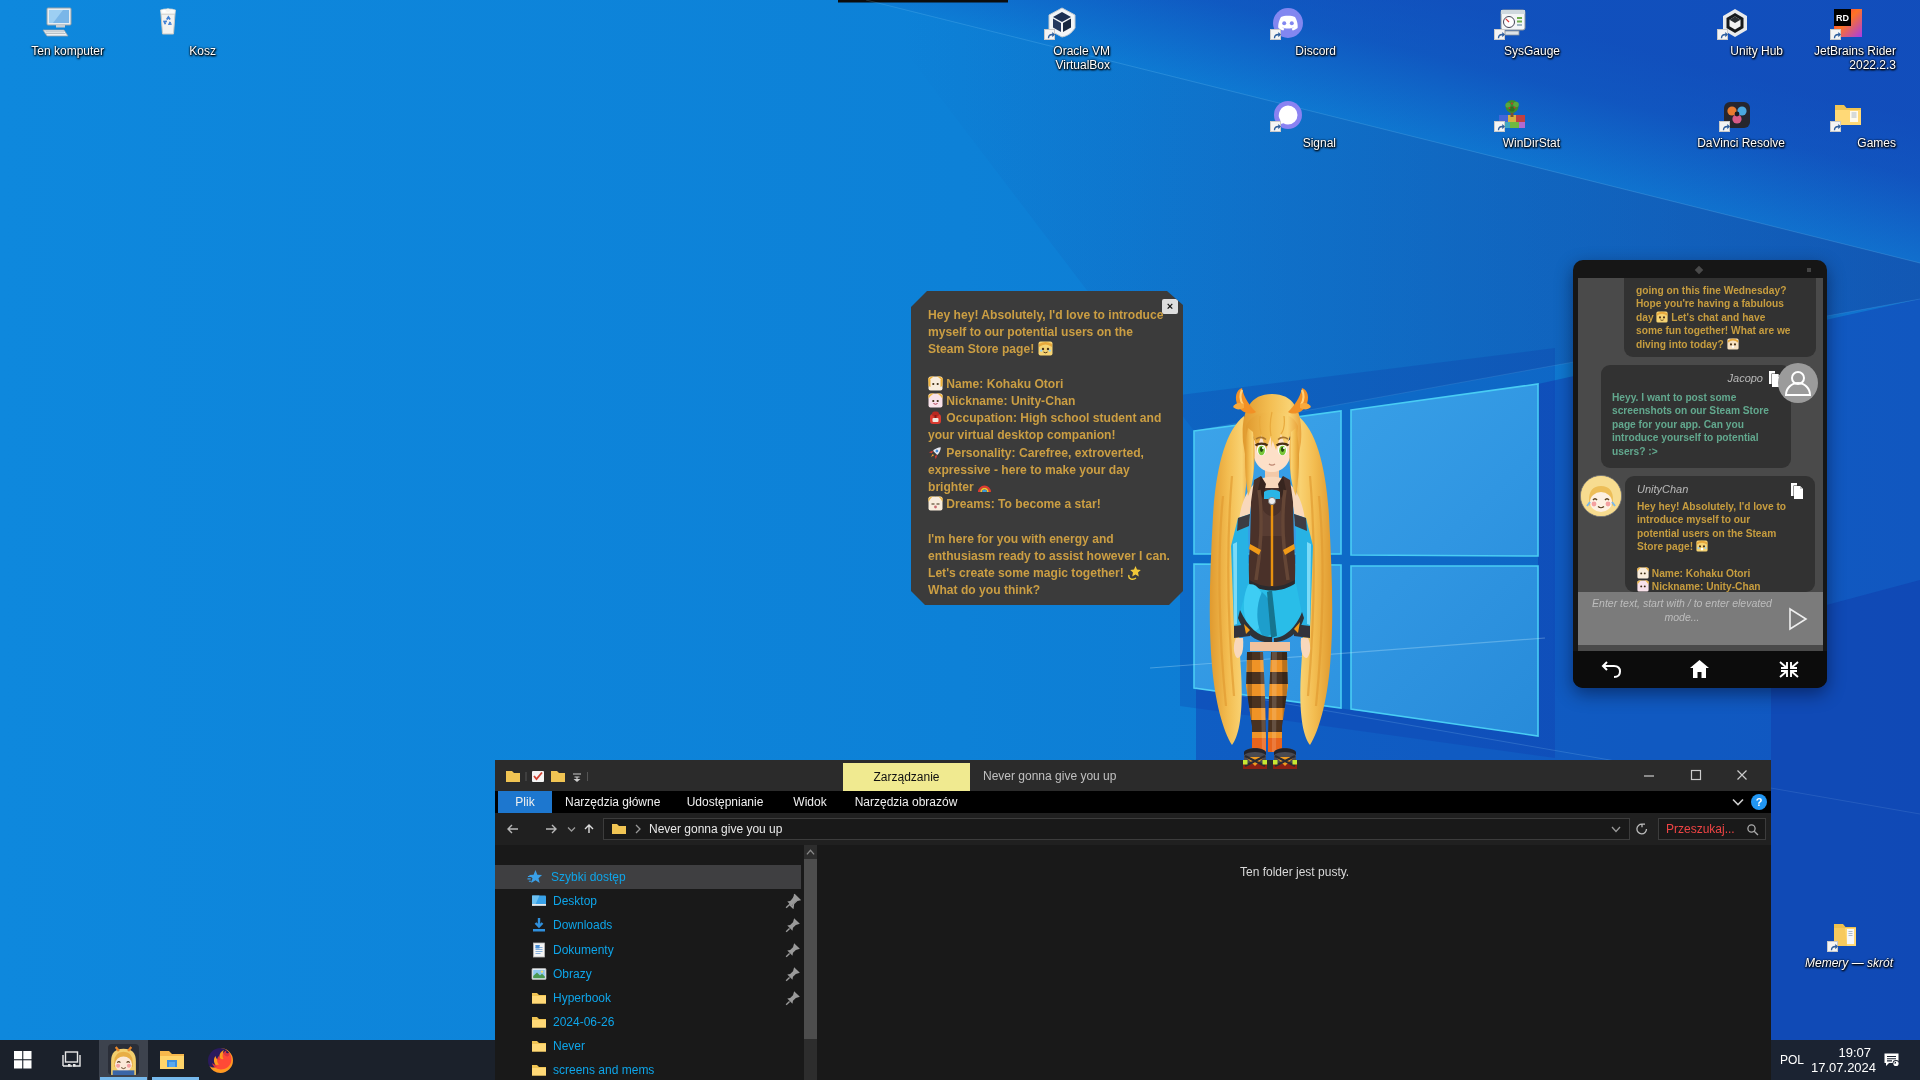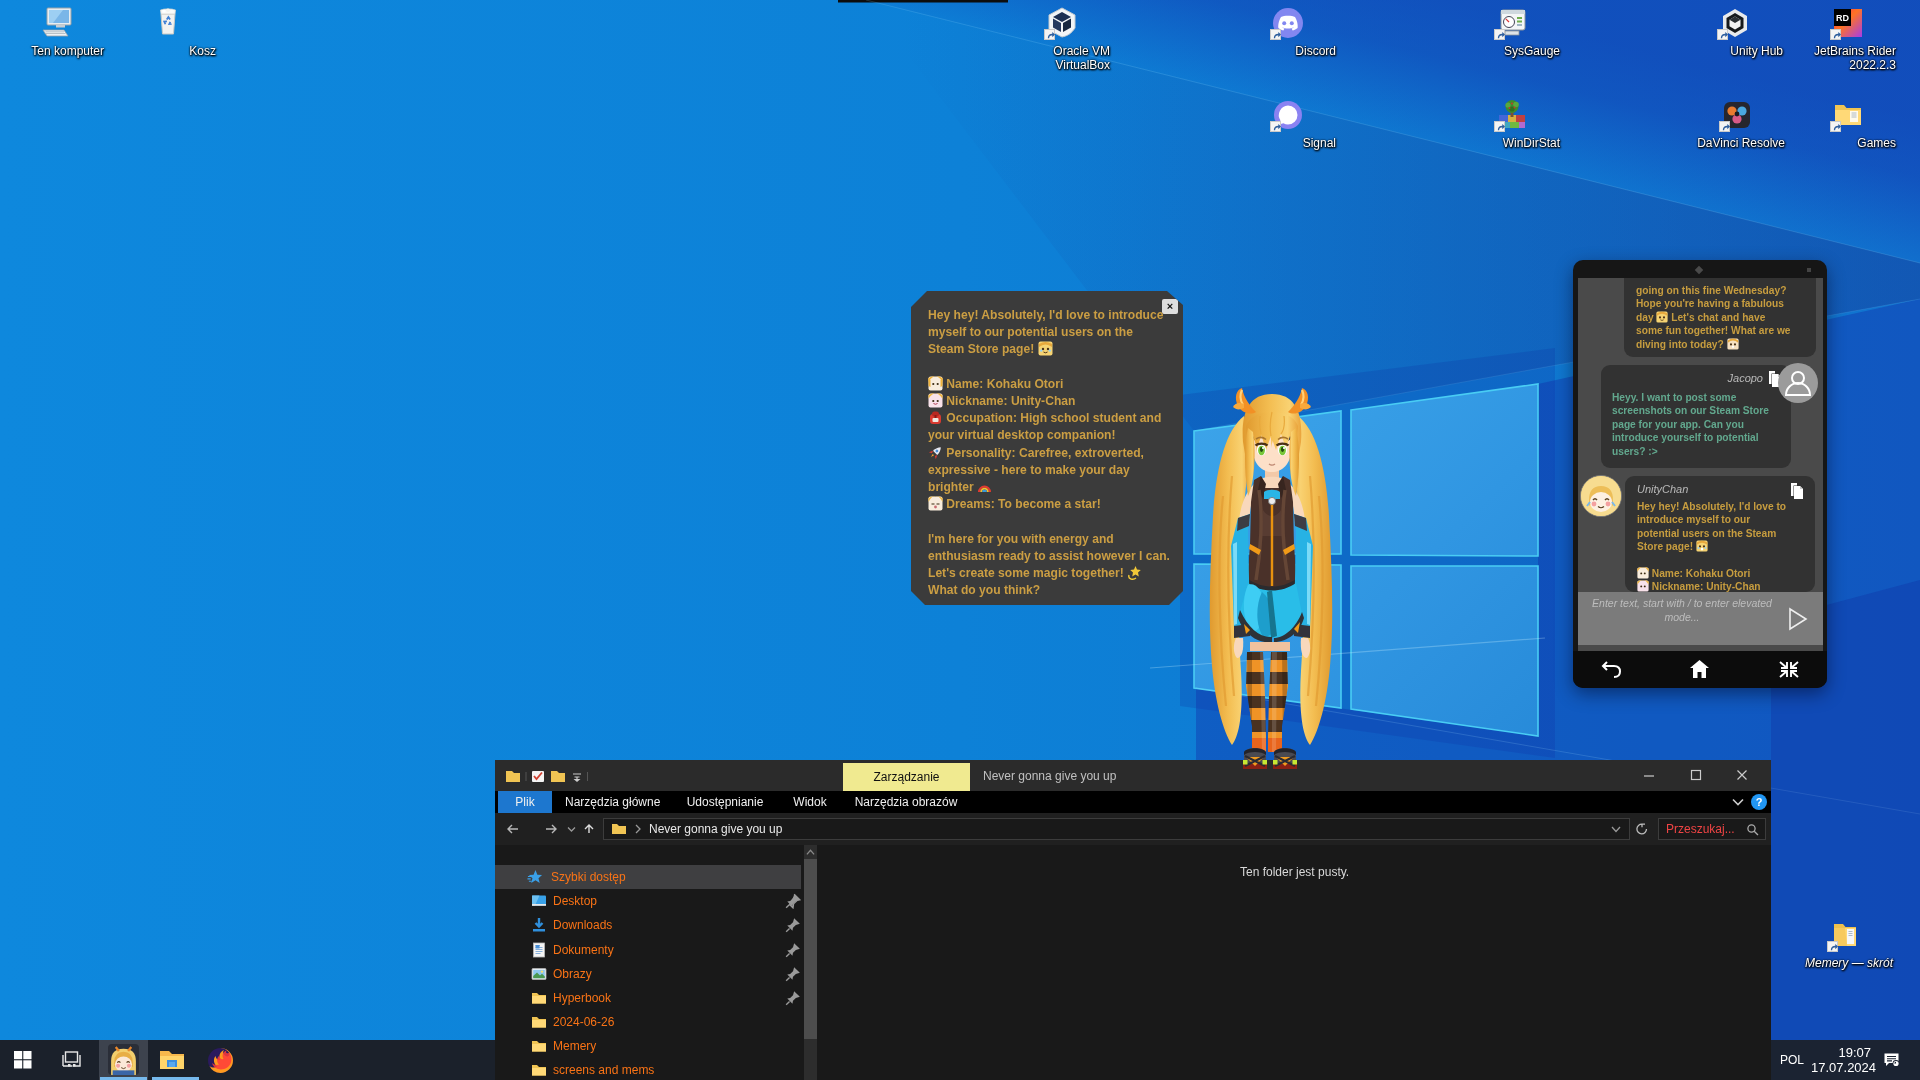--- a/index.html
+++ b/index.html
@@ -24,21 +24,21 @@
 .pmsg{position:absolute;background:#323232;border-radius:9px;color:#c79d3f;font-weight:bold;font-size:10.2px;line-height:13.4px;}
 .pname{color:#b9b9b9;font-style:italic;font-size:11px;font-weight:normal;}
 .pem{display:inline-block;width:12px;height:12px;vertical-align:-2px;}
 
 #explorer{position:absolute;left:495px;top:760px;width:1276px;height:320px;background:#191919;font-size:12px;color:#e8e8e8;z-index:6;}
 #etitle{position:absolute;left:0;top:0;width:1276px;height:31px;background:#2b2b2b;}
 #etabs{position:absolute;left:0;top:31px;width:1276px;height:22px;background:#000;}
 #eaddr{position:absolute;left:0;top:53px;width:1276px;height:32px;background:#202020;}
 #ebody{position:absolute;left:0;top:85px;width:1276px;height:235px;background:#191919;overflow:hidden;}
 .etab{position:absolute;top:0;height:22px;line-height:22px;color:#f0f0f0;white-space:nowrap;font-size:12px;}
-.navrow{position:absolute;left:0;width:300px;height:24px;line-height:24px;color:#f97316;}
+.navrow{position:absolute;left:0;width:300px;height:24px;line-height:24px;color:#0ea5e9;}
 .navrow .nic{position:absolute;left:36px;top:4px;width:16px;height:16px;}
 .navrow .ntx{position:absolute;left:58px;top:0;}
 .pin{position:absolute;left:290px;top:4px;width:16px;height:16px;}
 
 #taskbar{position:absolute;left:0;top:1040px;width:1920px;height:40px;background:#1b212b;z-index:4;}
 #tray{position:absolute;left:1771px;top:1040px;width:149px;height:40px;background:#1b2332;color:#fff;z-index:5;}
 
 #chara{position:absolute;left:1200px;top:386px;width:140px;height:384px;z-index:9;}
 </style>
 </head>
@@ -570,21 +570,21 @@
             <path d="M1 3 L6 3 L8 5 L15 5 L15 13.5 L1 13.5 Z" fill="#f0c453"></path>
             <path d="M1 6 L15 6 L15 13.5 L1 13.5 Z" fill="#ffd977"></path>
           </svg>
       <div class="ntx">2024-06-26</div>
     </div>
     <div class="navrow" style="top:189px;">
       <svg class="nic" width="16" height="16" viewBox="0 0 16 16">
             <path d="M1 3 L6 3 L8 5 L15 5 L15 13.5 L1 13.5 Z" fill="#f0c453"></path>
             <path d="M1 6 L15 6 L15 13.5 L1 13.5 Z" fill="#ffd977"></path>
           </svg>
-      <div class="ntx">Memery</div>
+      <div class="ntx">Never</div>
     </div>
     <div class="navrow" style="top:213px;">
       <svg class="nic" width="16" height="16" viewBox="0 0 16 16">
             <path d="M1 3 L6 3 L8 5 L15 5 L15 13.5 L1 13.5 Z" fill="#f0c453"></path>
             <path d="M1 6 L15 6 L15 13.5 L1 13.5 Z" fill="#ffd977"></path>
           </svg>
       <div class="ntx">screens and mems</div>
     </div>
 
     <div style="position:absolute;left:309px;top:0;width:13px;height:235px;background:#2d2d2d;">

